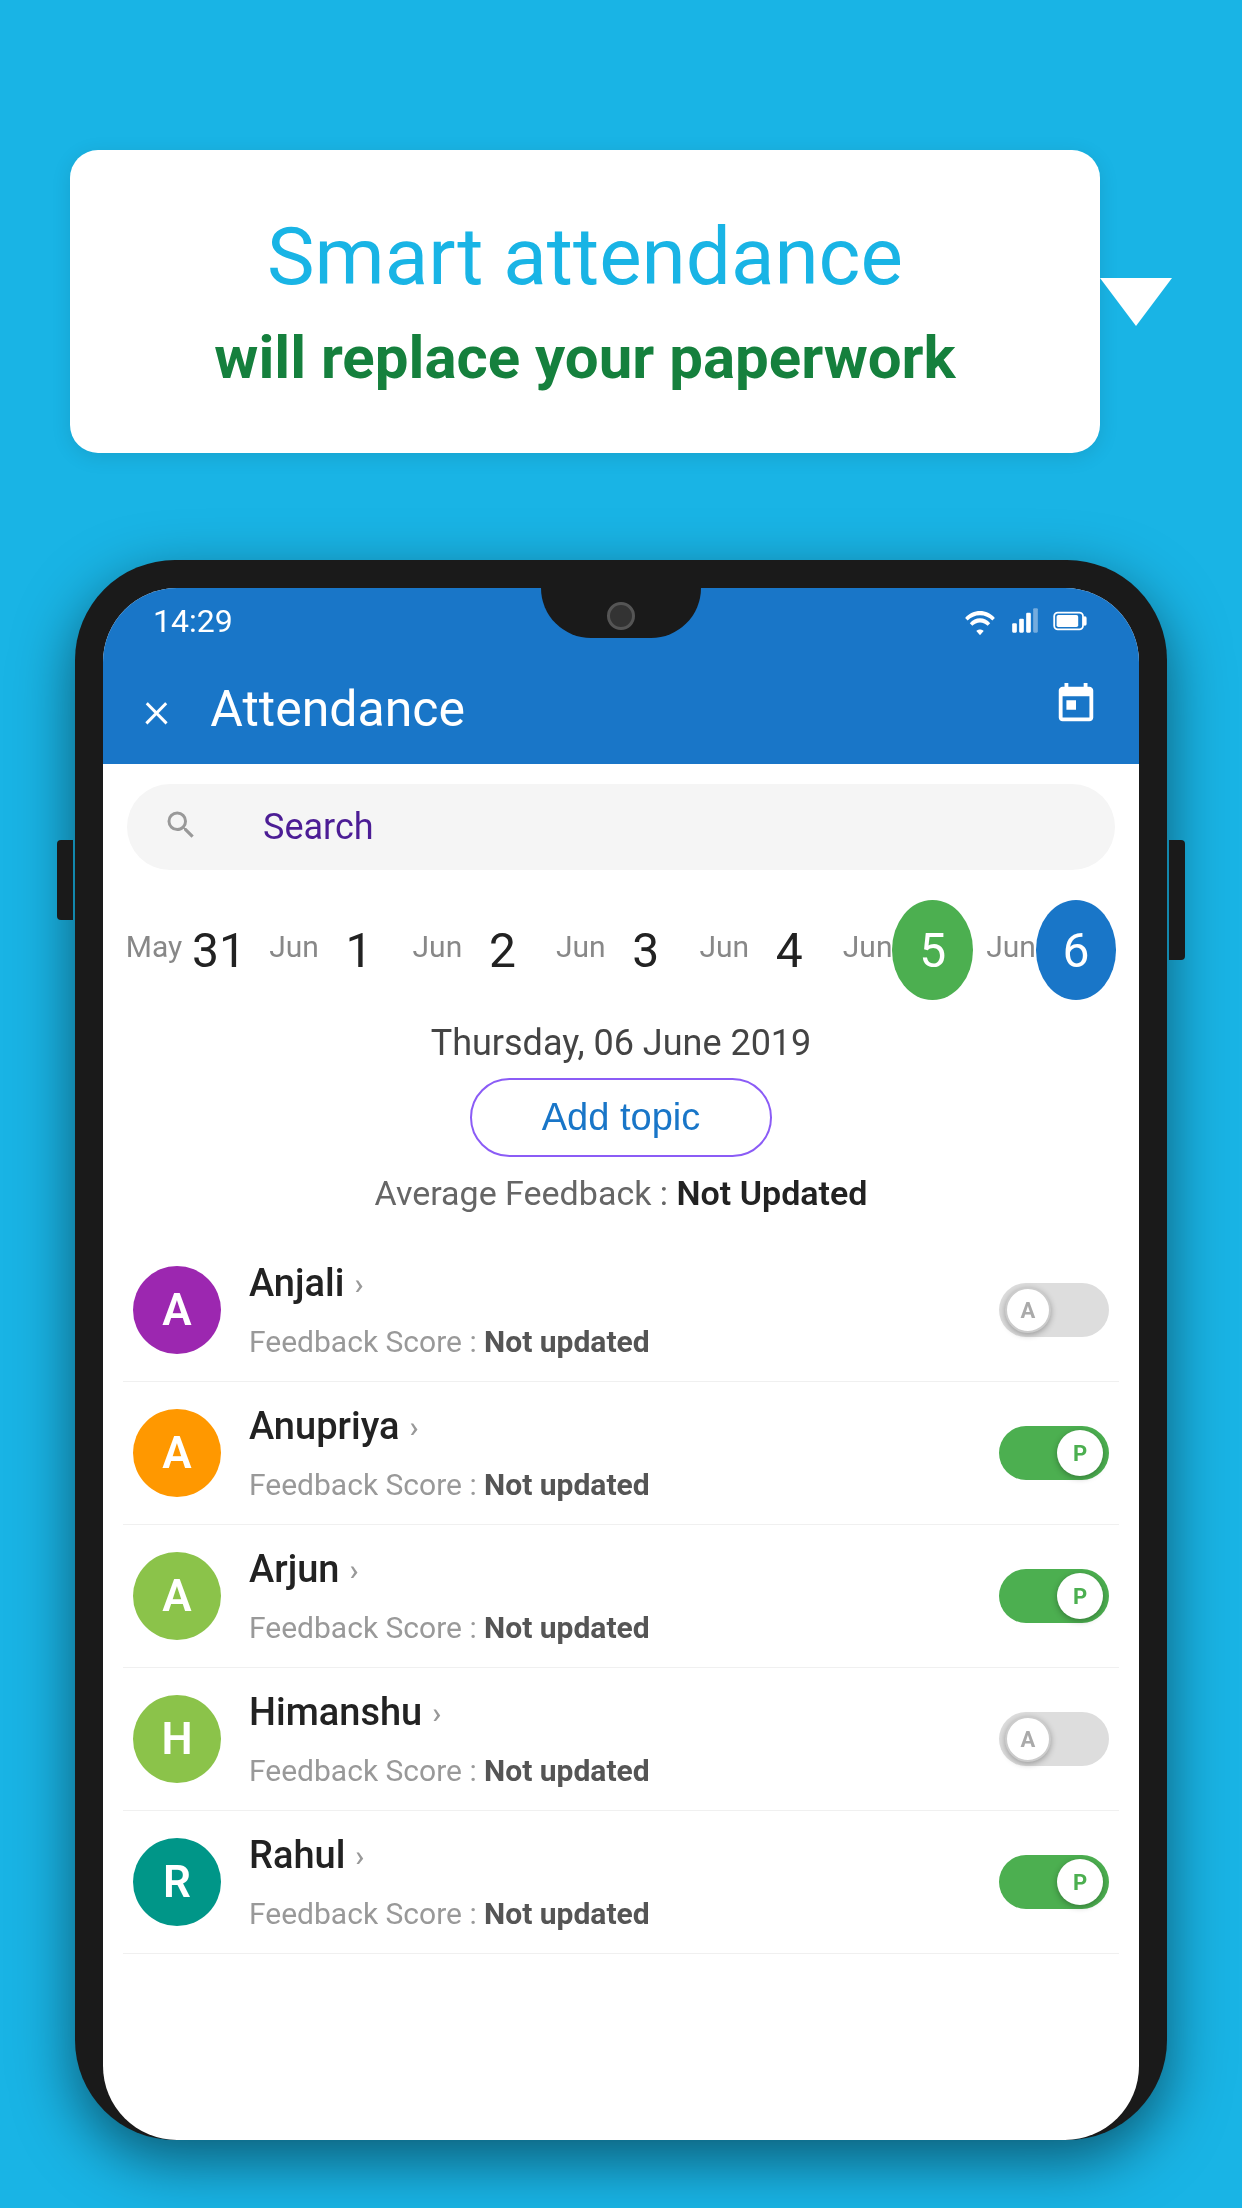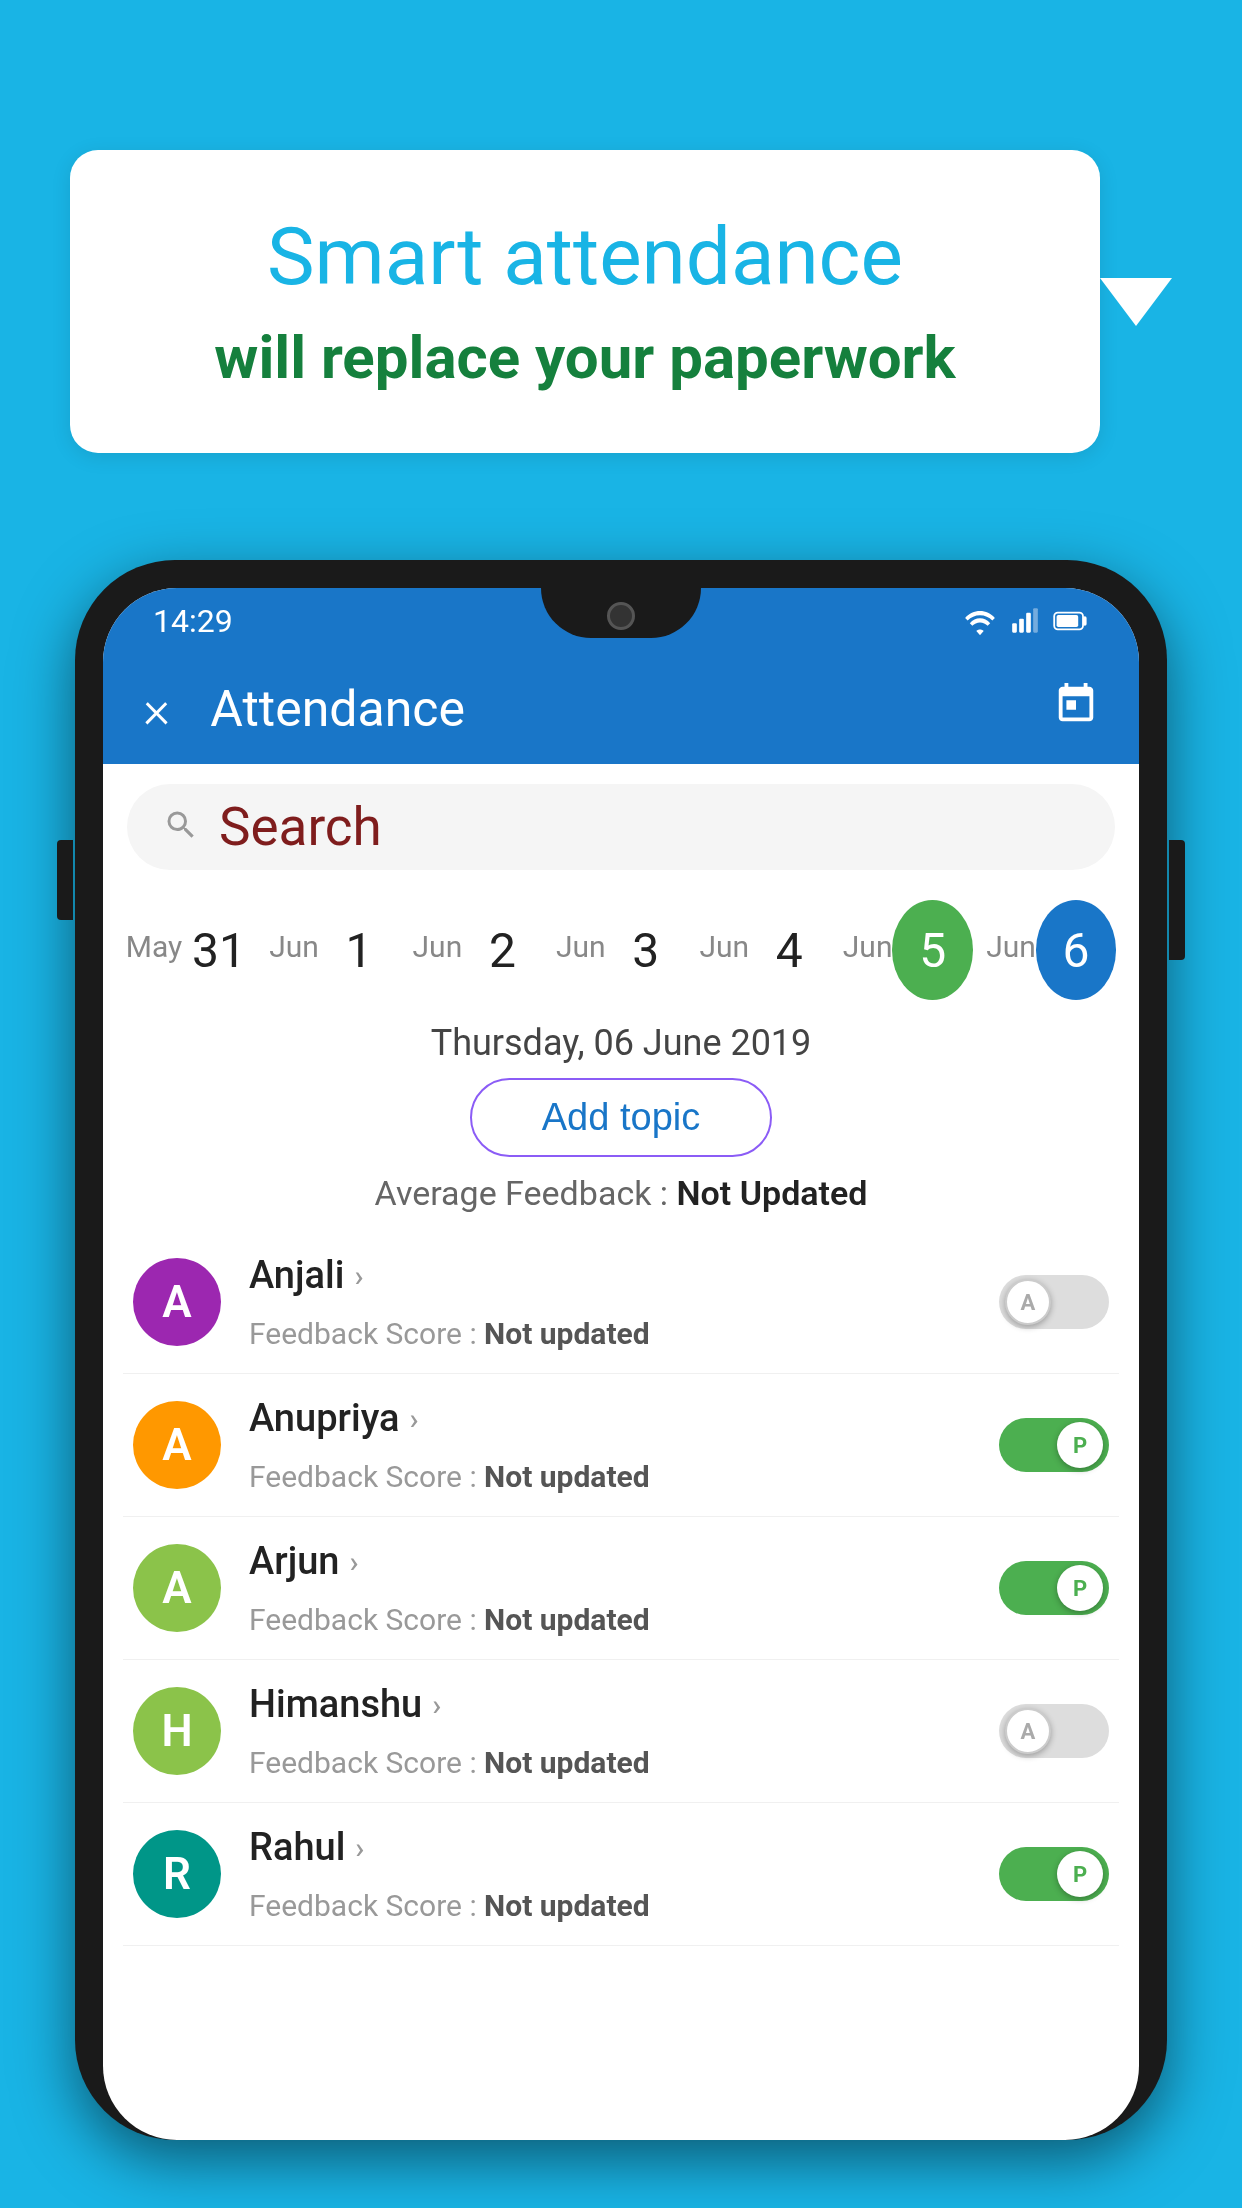--- a/index.html
+++ b/index.html
@@ -177,22 +177,23 @@
       border-radius: 50px;
       display: flex;
       align-items: center;
       padding: 18px 36px;
       height: 86px;
     }
     .search-icon-wrap {
       margin-right: 20px;
     }
     .search-input-text {
-      font-size: 53px;
-      color: #7f1d1d;
+      font-size: 36px;
+      color: #4c1d95;
+      margin-left: 44px;
     }
 
     
     .calendar-strip {
       display: flex;
       justify-content: space-around;
       align-items: center;
       padding: 10px 16px 0;
     }
     .calendar-day {
@@ -247,21 +248,21 @@
       border-radius: 40px;
       padding: 16px 70px;
       cursor: pointer;
     }
 
     
     .avg-feedback {
       text-align: center;
       font-size: 34px;
       color: #666;
-      margin-bottom: 18px;
+      margin-bottom: 26px;
     }
     .avg-feedback strong {
       color: #222;
       font-weight: 600;
     }
 
     
     .student-list {
       padding: 0 20px;
     }

